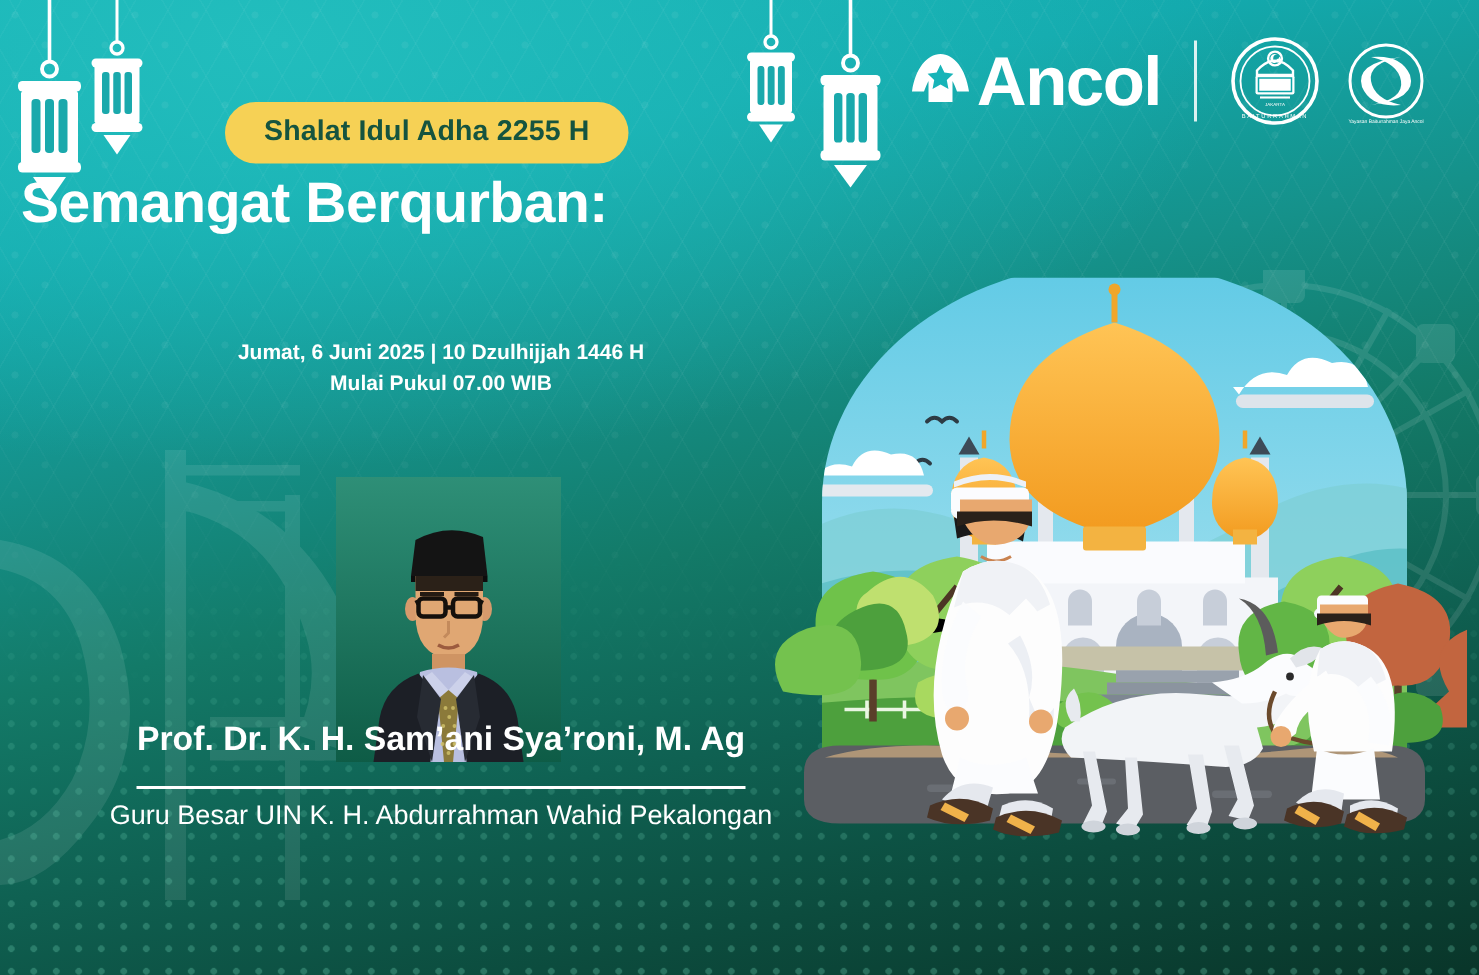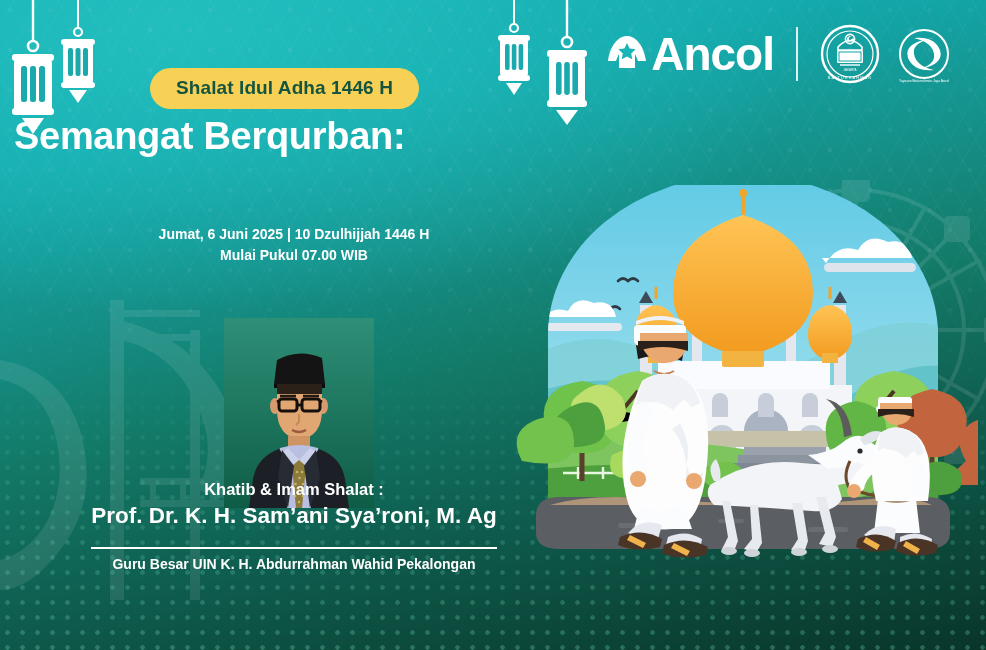--- a/index.html
+++ b/index.html
@@ -71,21 +71,21 @@
   .portrait{position:absolute;left:224px;top:318px;width:150px;height:190px;}
 
   .speaker{
     position:absolute;left:14px;top:480px;width:560px;text-align:center;color:#fff;
   }
   .speaker .role{font-size:16.5px;font-weight:700;margin-bottom:4px;}
   .speaker .name{
     font-size:22.5px;font-weight:700;display:inline-block;
     border-bottom:2.5px solid #fff;padding-bottom:18px;
   }
-  .speaker .affil{font-size:14px;font-weight:700;margin-top:7px;}
+  .speaker .affil{font-size:18px;font-weight:400;margin-top:7px;}
 
   
   .illus{position:absolute;right:8px;top:185px;width:470px;height:380px;}
 </style>
 </head>
 <body>
 
 <div class="stage">
 
   <div class="pattern"></div>
@@ -206,21 +206,21 @@
       <text x="30" y="54.5" font-size="3.9" fill="#fff" text-anchor="middle" letter-spacing="1.1" font-family="Liberation Sans, sans-serif">BAITURRAHMAN</text>
     </svg>
     <svg class="emblem" viewBox="0 0 60 60">
       <circle cx="30" cy="30" r="24" fill="none" stroke="#fff" stroke-width="2"></circle>
       <path d="M40 14 q-22 4 -20 16 q2 12 20 16 q-20 2 -26 -12 q-5 -16 26 -20z" fill="#fff"></path>
       <path d="M20 46 q22 -4 20 -16 q-2 -12 -20 -16 q20 -2 26 12 q5 16 -26 20z" fill="#fff"></path>
       <text x="30" y="58" font-size="3.3" fill="#fff" text-anchor="middle" font-family="Liberation Sans, sans-serif">Yayasan Baiturrahman Jaya Ancol</text>
     </svg>
   </div>
 
-  <div class="badge">Shalat Idul Adha 1446 H</div>
+  <div class="badge">Shalat Idul Adha 2255 H</div>
 
   <div class="headline">
     <span>Semangat Berqurban:</span>
   </div>
 
   <div class="meta">
     <div>Jumat, 6 Juni 2025  |  10 Dzulhijjah 1446 H</div>
     <div>Mulai Pukul 07.00 WIB</div>
   </div>
 
@@ -277,21 +277,20 @@
       </g>
 
       <path d="M55 131 q-22 8 -26 30 l-4 29 h38 l4 -44z" fill="#1c1f26"></path>
       <path d="M95 131 q22 8 26 30 l4 29 H87 l-4 -44z" fill="#1c1f26"></path>
       <path d="M58 132 l12 16 -6 42 -10 -30z" fill="#272b33"></path>
       <path d="M92 132 l-12 16 6 42 10 -30z" fill="#272b33"></path>
     </g>
   </svg>
 
   <div class="speaker">
-    <div class="role">Khatib &amp; Imam Shalat :</div>
     <div class="name">Prof. Dr. K. H. Sam’ani Sya’roni, M. Ag</div>
     <div class="affil">Guru Besar UIN K. H. Abdurrahman Wahid Pekalongan</div>
   </div>
 
   <svg class="illus" viewBox="0 0 470 380">
     <defs>
       <clipPath id="arch">
         <path d="M40 330 V150 a195 160 0 0 1 390 0 V330z"></path>
       </clipPath>
       <linearGradient id="sky" x1="0" y1="0" x2="0" y2="1">

